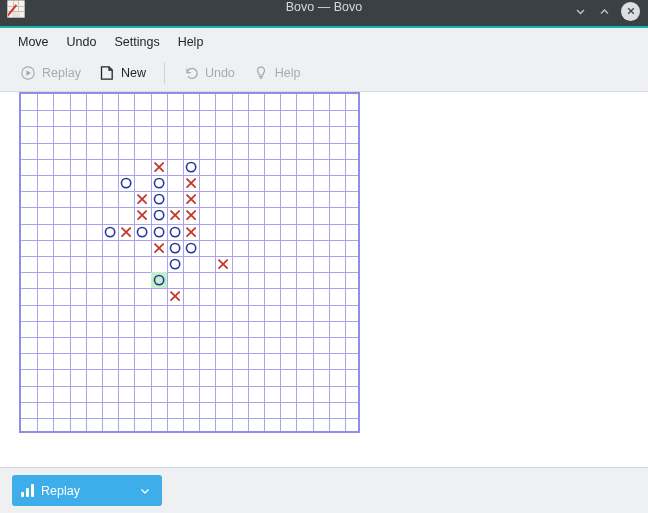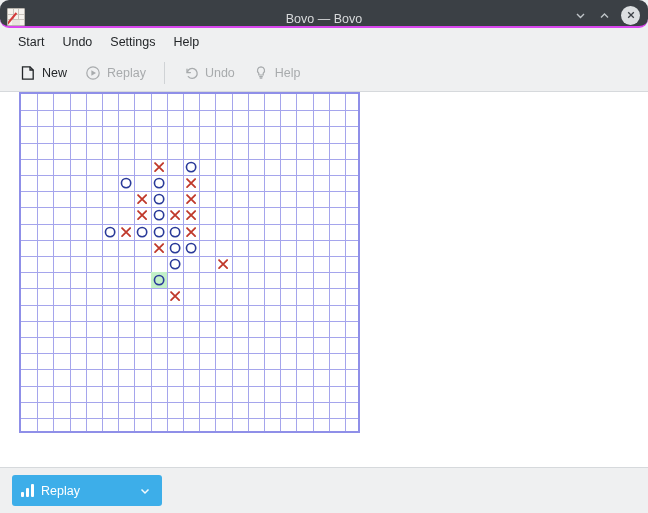--- a/index.html
+++ b/index.html
@@ -14,25 +14,24 @@
     width: 648px; height: 513px;
     display: flex; flex-direction: column;
     background: #eff0f1;
     position: relative;
   }
 
   
   .titlebar {
     height: 28px;
     background: #3b4045;
-    display: flex; align-items: flex-end;
+    display: flex; align-items: flex-start;
     position: relative;
     flex: 0 0 28px;
-    border-bottom: 2px solid #d946ef;
-    border-radius: 9px;
+    border-bottom: 2px solid #14b8a6;
   }
   .titlebar-icon {
     width: 18px; height: 18px;
     margin-left: 7px;
     position: relative;
     background: #f6f3ee;
     border: 1px solid #b9b5ae;
     border-radius: 1px;
     overflow: hidden;
   }
@@ -212,41 +211,41 @@
       </div>
       <div class="win-btn close">
         <svg width="12" height="12" viewBox="0 0 12 12" fill="none" stroke="currentColor" stroke-width="1.3">
           <path d="M3.2 3.2 L8.8 8.8 M8.8 3.2 L3.2 8.8"></path>
         </svg>
       </div>
     </div>
   </div>
 
   <div class="menubar">
-    <div class="mi">Start</div>
+    <div class="mi">Move</div>
     <div class="mi">Undo</div>
     <div class="mi">Settings</div>
     <div class="mi">Help</div>
   </div>
 
   <div class="toolbar">
+    <div class="tb-btn disabled">
+      <svg class="tb-icon" viewBox="0 0 16 16" fill="none" stroke="#a8abad" stroke-width="1.2">
+        <circle cx="8" cy="8" r="6.2"></circle>
+        <path d="M6.4 5.3 L11 8 L6.4 10.7 Z" fill="#a8abad" stroke="none"></path>
+      </svg>
+      <span>Replay</span>
+    </div>
+
     <div class="tb-btn">
       <svg class="tb-icon" viewBox="0 0 16 16" fill="none" stroke="#232629" stroke-width="1.3">
         <path d="M2.5 1.8 H10 L13.2 5 V14.2 H2.5 Z"></path>
         <path d="M10 1.8 V5 H13.2"></path>
       </svg>
       <span>New</span>
-    </div>
-
-    <div class="tb-btn disabled">
-      <svg class="tb-icon" viewBox="0 0 16 16" fill="none" stroke="#a8abad" stroke-width="1.2">
-        <circle cx="8" cy="8" r="6.2"></circle>
-        <path d="M6.4 5.3 L11 8 L6.4 10.7 Z" fill="#a8abad" stroke="none"></path>
-      </svg>
-      <span>Replay</span>
     </div>
 
     <div class="tb-sep"></div>
 
     <div class="tb-btn disabled">
       <svg class="tb-icon" viewBox="0 0 16 16" fill="none" stroke="#a8abad" stroke-width="1.3" stroke-linecap="round">
         <path d="M4 4.2 V7.6 H7.4"></path>
         <path d="M4.3 7.3 A5 5 0 1 1 5.3 11.6"></path>
       </svg>
       <span>Undo</span>

